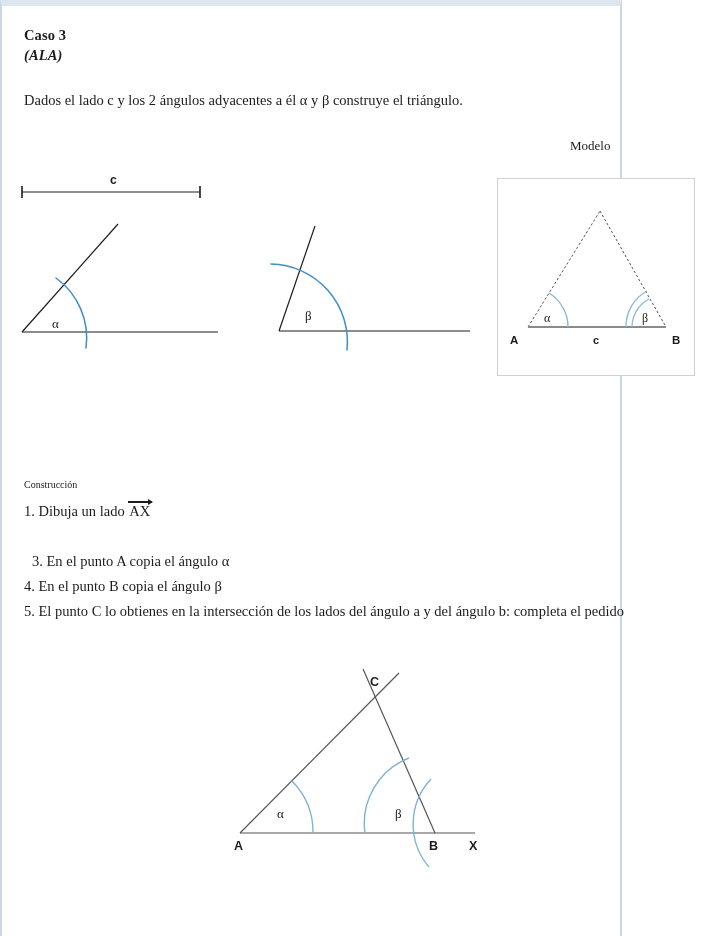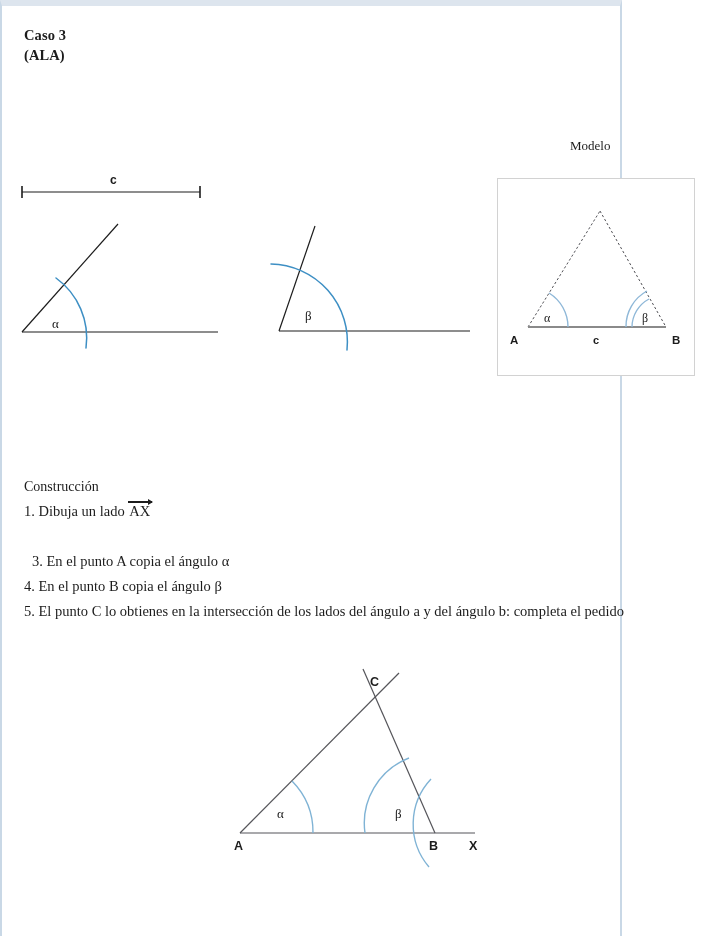--- a/index.html
+++ b/index.html
@@ -27,35 +27,35 @@
     background: #ffffff;
   }
   .abs { position: absolute; }
 
   .heading {
     font-weight: bold;
     font-size: 14.5px;
     letter-spacing: .1px;
   }
   #caso-title { left: 22px; top: 21px; }
-  #ala-subtitle { left: 22px; top: 41px; }
+  #ala-subtitle { left: 22px; top: 41px; font-style: italic; }
 
   #intro-text {
     left: 22px; top: 86px;
     font-size: 14.5px;
     white-space: nowrap;
   }
   #modelo-label {
     left: 568px; top: 132px;
     font-size: 13px;
   }
 
   #construccion-heading {
     left: 22px; top: 473px;
-    font-size: 14px;
+    font-size: 10px;
   }
   .step {
     position: absolute;
     left: 22px;
     font-size: 14.5px;
     white-space: nowrap;
   }
   #step-1 { top: 497px; }
   #step-2 { top: 522px; }
   #step-3 { top: 547px; margin-left: 8px; }
@@ -103,20 +103,21 @@
   }
 </style>
 </head>
 <body>
 
 <div class="page">
 
   <div class="abs heading" id="caso-title">Caso 3</div>
   <div class="abs heading" id="ala-subtitle">(ALA)</div>
 
+  <div class="abs" id="intro-text">Dados el lado c y los 2 ángulos adyacentes a él α y β construye el triángulo.</div>
 
   <div class="abs" id="modelo-label">Modelo</div>
 
   <div class="abs" style="left:12px; top:164px;">
     <svg width="220" height="40" viewBox="0 0 220 40">
       <text class="glyph-bold" x="96" y="14" font-size="12">c</text>
       <line x1="8" y1="22" x2="186" y2="22" stroke="#1c1c1c" stroke-width="1.2"></line>
       <line x1="8" y1="16" x2="8" y2="28" stroke="#1c1c1c" stroke-width="1.6"></line>
       <line x1="186" y1="16" x2="186" y2="28" stroke="#1c1c1c" stroke-width="1.6"></line>
     </svg>

